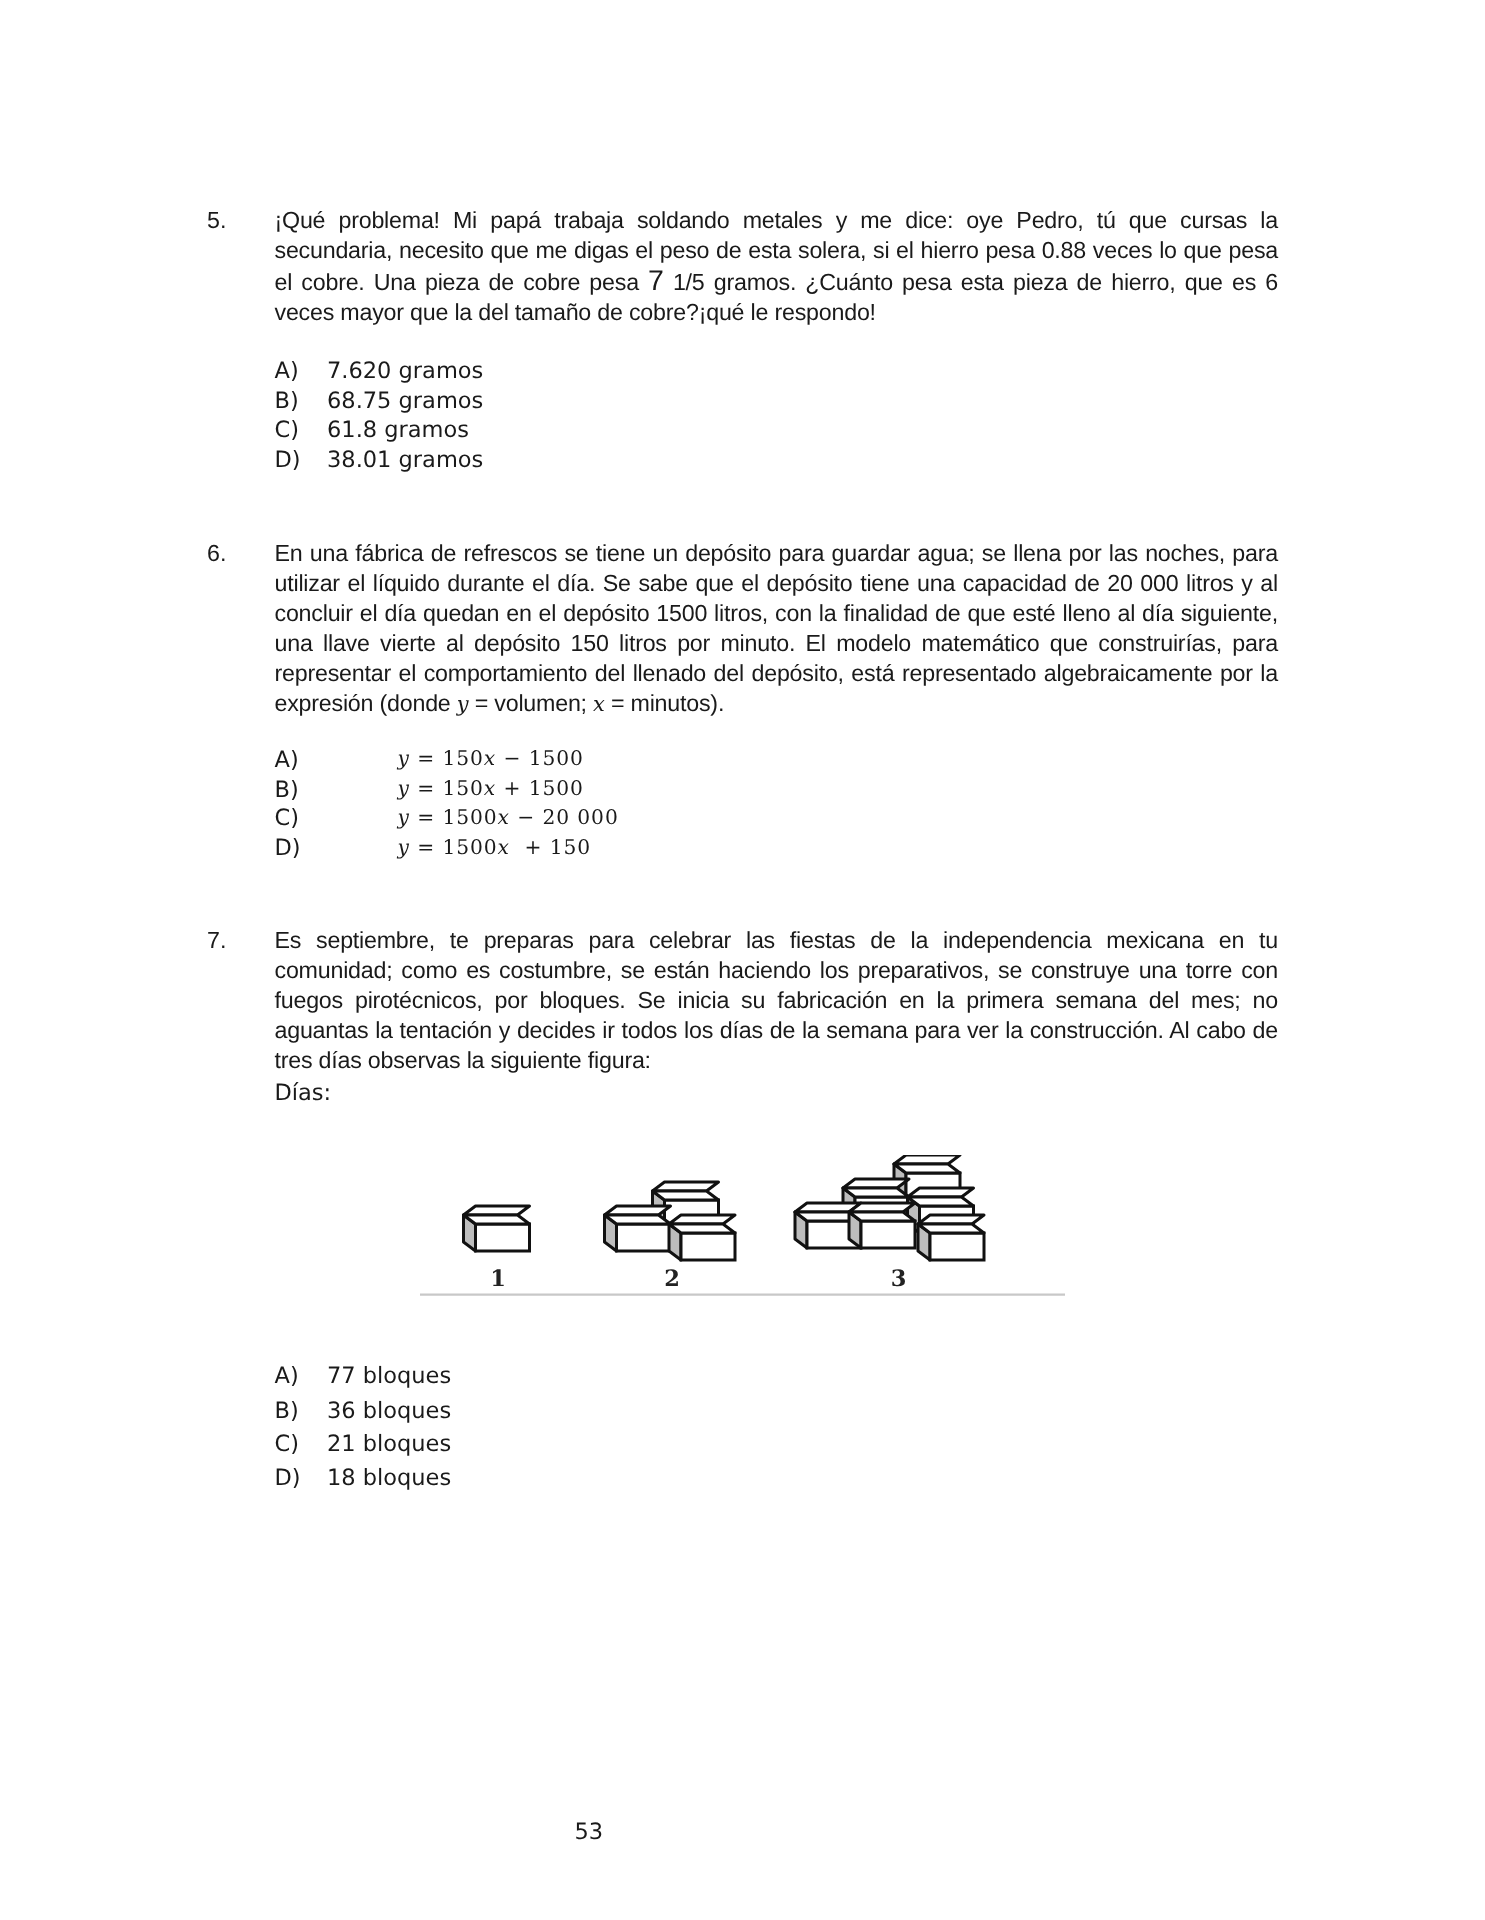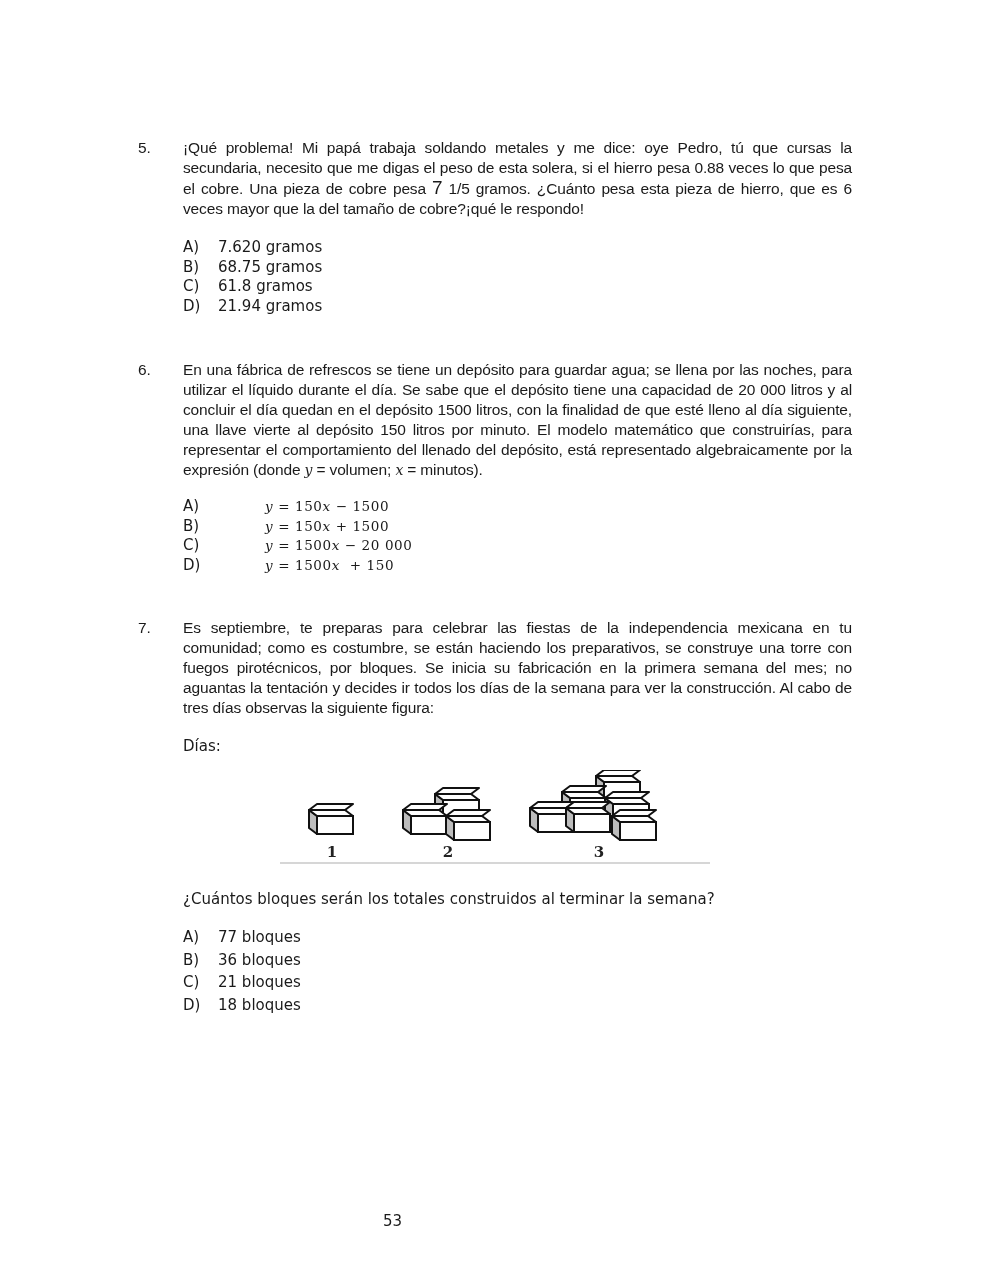--- a/index.html
+++ b/index.html
@@ -116,21 +116,21 @@
         <li class="option">
             <span class="letter">B)</span>
             <span class="value">68.75 gramos</span>
           </li>
         <li class="option">
             <span class="letter">C)</span>
             <span class="value">61.8 gramos</span>
           </li>
         <li class="option">
             <span class="letter">D)</span>
-            <span class="value">21.94 gramos</span>
+            <span class="value">38.01 gramos</span>
           </li>
       </ul>
     </div>
   </section>
 
   <section class="question" style="top:360px;">
     <span class="q-num">6.</span>
     <div class="q-body">
       <p class="q-text"><span>En una fábrica de refrescos se tiene un depósito para guardar agua; se llena por las noches, para utilizar el líquido durante el día. Se sabe que el depósito tiene una capacidad de 20 000 litros y al concluir el día quedan en el depósito 1500 litros, con la finalidad de que esté lleno al día siguiente,  una llave vierte al depósito 150 litros por minuto. El modelo matemático que construirías,  para representar el comportamiento del llenado del depósito,  está representado algebraicamente por la expresión (donde </span><i style="font-family:'DejaVu Serif',serif;font-size:14px;">y</i><span> = volumen; </span><i style="font-family:'DejaVu Serif',serif;font-size:14px;">x</i><span> = minutos).</span></p>
       <ul class="options" style="margin-top:17px;">
@@ -151,21 +151,21 @@
             <span class="value"><i>y</i><span> = </span><span>1500</span><i>x</i><span>  + 150</span></span>
           </li>
       </ul>
     </div>
   </section>
 
   <section class="question" style="top:618px;">
     <span class="q-num">7.</span>
     <div class="q-body">
       <p class="q-text">Es septiembre, te preparas para celebrar las fiestas de la independencia mexicana en tu comunidad; como es costumbre, se están haciendo los preparativos, se construye una torre con fuegos pirotécnicos, por bloques. Se inicia su fabricación en la primera semana del mes; no aguantas la tentación y decides ir todos los días de la semana para ver la construcción. Al cabo de tres días observas la siguiente figura:</p>
-      <div class="sub-label" style="margin-top:18px;">Días:</div>
+      <div class="sub-label" style="">Días:</div>
     </div>
   </section>
 
   <div class="figure">
     <svg width="434" height="96" viewBox="0 0 434 96" xmlns="http://www.w3.org/2000/svg">
       <defs>
 
         <g id="blk">
           <polygon points="0,6 8,0 44,0 36,6" fill="#ffffff" stroke="#111" stroke-width="2" stroke-linejoin="round"></polygon>
           <polygon points="0,6 8,12 8,30 0,24" fill="#bdbdbd" stroke="#111" stroke-width="2" stroke-linejoin="round"></polygon>
@@ -196,21 +196,20 @@
       <text x="54" y="87" font-family="DejaVu Serif, serif" font-size="15" font-weight="bold" text-anchor="middle" fill="#222">1</text>
       <text x="170" y="87" font-family="DejaVu Serif, serif" font-size="15" font-weight="bold" text-anchor="middle" fill="#222">2</text>
       <text x="321" y="87" font-family="DejaVu Serif, serif" font-size="15" font-weight="bold" text-anchor="middle" fill="#222">3</text>
 
       <line x1="2" y1="93" x2="432" y2="93" stroke="#c8c8c8" stroke-width="1.5"></line>
     </svg>
   </div>
 
   <section class="question" style="top:889px;">
     <div class="q-body">
-      <p class="q-text" style="font-family:'DejaVu Sans',sans-serif;font-size:15px;letter-spacing:0;">¿Cuántos bloques serán los totales construidos al terminar la semana?</p>
       <ul class="options q7" style="margin-top:17px;">
         <li class="option">
             <span class="letter">A)</span>
             <span class="value">77 bloques</span>
           </li>
         <li class="option">
             <span class="letter">B)</span>
             <span class="value">36 bloques</span>
           </li>
         <li class="option">

